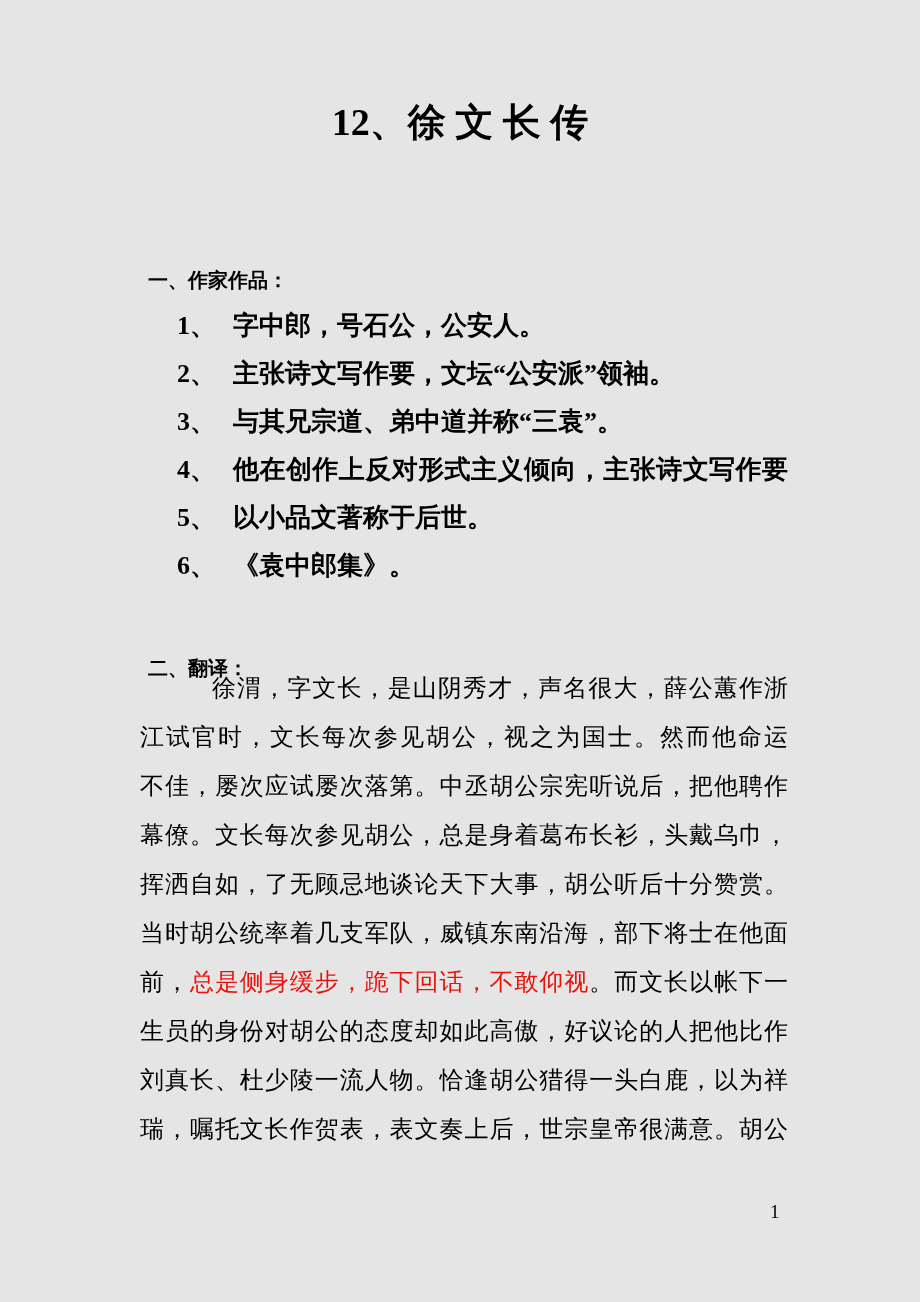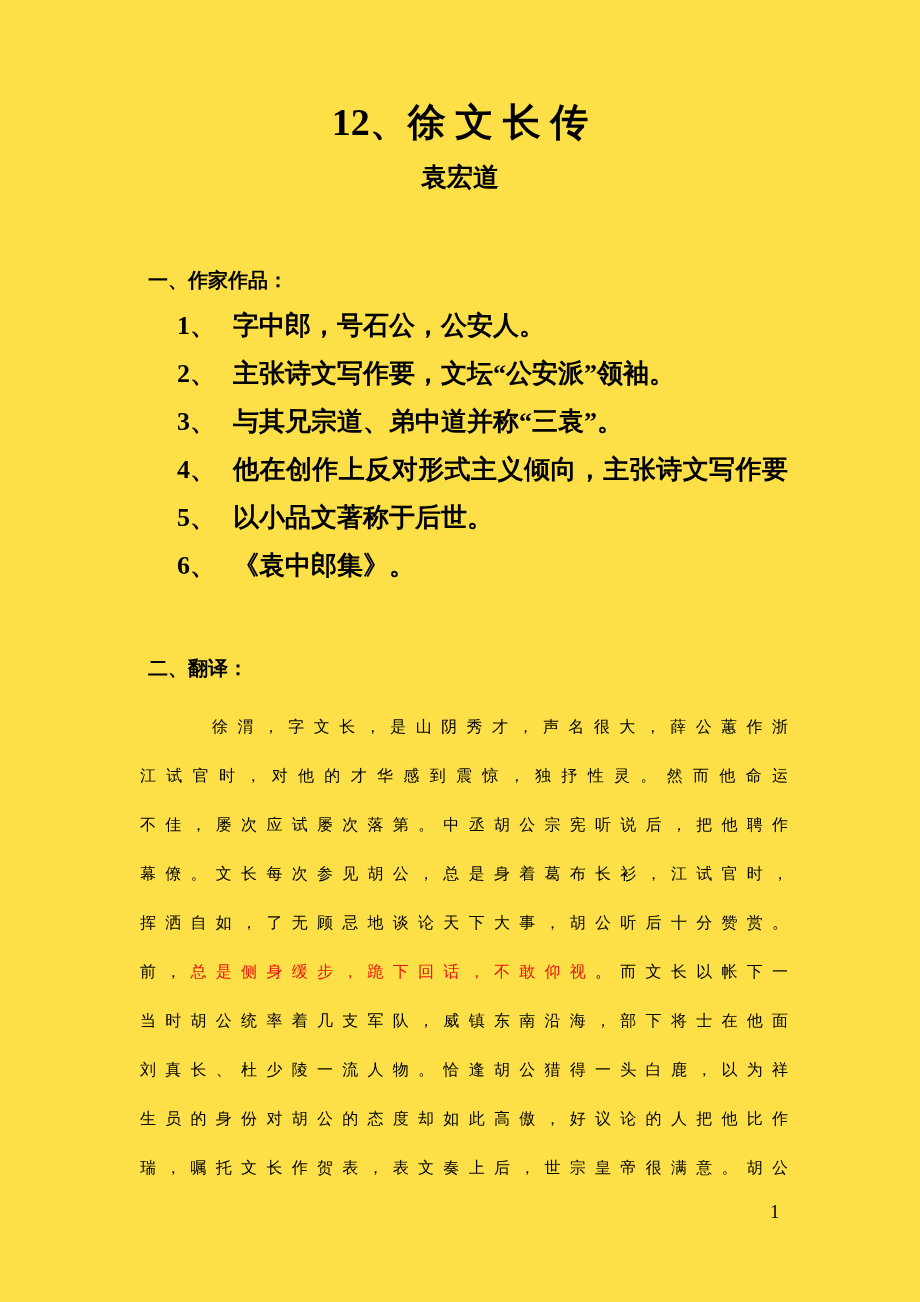--- a/index.html
+++ b/index.html
@@ -62,23 +62,23 @@
   .item .content .line.justify {
     text-align: justify;
     text-align-last: justify;
   }
   .item .content .line.outdent {
     margin-left: -48px;
   }
   .paragraph {
     position: absolute;
     left: 140px;
-    top: 702px;
+    top: 664px;
     width: 648px;
-    font-size: 16px;
+    font-size: 24px;
     font-weight: 400;
     line-height: 49px;
   }
   .paragraph .line {
     text-align: justify;
     text-align-last: justify;
   }
   .paragraph .line.first { padding-left: 72px; }
   .red { color: var(--highlight, #e8120a); }
   .page-number {
@@ -86,23 +86,22 @@
     top: 1200px;
     left: 770px;
     font-size: 19px;
     line-height: 24px;
     font-weight: 400;
   }
 </style>
 </head>
 <body>
 
-<div class="page" style="--highlight: #e8120a; color: rgb(0, 0, 0); background: #fde047;">
+<div class="page" style="--highlight: #e8120a; color: rgb(0, 0, 0); background: #e5e5e5;">
   <h1 class="title">12、徐 文 长 传</h1>
-  <div class="author">袁宏道</div>
 
   <div class="sec-heading sec1">
     <span class="num">一、</span><span>作家作品：</span>
   </div>
 
   <ol class="items" id="items">
       <li class="item">
         <span class="num">1、</span>
         <div class="content">
           <div class="line">字中郎，号石公，公安人。</div>
@@ -139,25 +138,25 @@
         </div>
       </li>
     </ol>
 
   <div class="sec-heading sec2">
     <span class="num">二、</span><span>翻译：</span>
   </div>
 
   <div class="paragraph" id="translation">
       <div class="line first"><span>徐渭，字文长，是山阴秀才，声名很大，薛公蕙作浙</span></div>
-      <div class="line"><span>江试官时，对他的才华感到震惊，独抒性灵。然而他命运</span></div>
+      <div class="line"><span>江试官时，文长每次参见胡公，视之为国士。然而他命运</span></div>
       <div class="line"><span>不佳，屡次应试屡次落第。中丞胡公宗宪听说后，把他聘作</span></div>
-      <div class="line"><span>幕僚。文长每次参见胡公，总是身着葛布长衫，江试官时，</span></div>
+      <div class="line"><span>幕僚。文长每次参见胡公，总是身着葛布长衫，头戴乌巾，</span></div>
       <div class="line"><span>挥洒自如，了无顾忌地谈论天下大事，胡公听后十分赞赏。</span></div>
+      <div class="line"><span>当时胡公统率着几支军队，威镇东南沿海，部下将士在他面</span></div>
       <div class="line"><span>前，</span><span class="red">总是侧身缓步，跪下回话，不敢仰视</span><span>。而文长以帐下一</span></div>
-      <div class="line"><span>当时胡公统率着几支军队，威镇东南沿海，部下将士在他面</span></div>
+      <div class="line"><span>生员的身份对胡公的态度却如此高傲，好议论的人把他比作</span></div>
       <div class="line"><span>刘真长、杜少陵一流人物。恰逢胡公猎得一头白鹿，以为祥</span></div>
-      <div class="line"><span>生员的身份对胡公的态度却如此高傲，好议论的人把他比作</span></div>
       <div class="line"><span>瑞，嘱托文长作贺表，表文奏上后，世宗皇帝很满意。胡公</span></div>
     </div>
 
   <div class="page-number">1</div>
 </div>
 
 </body></html>

